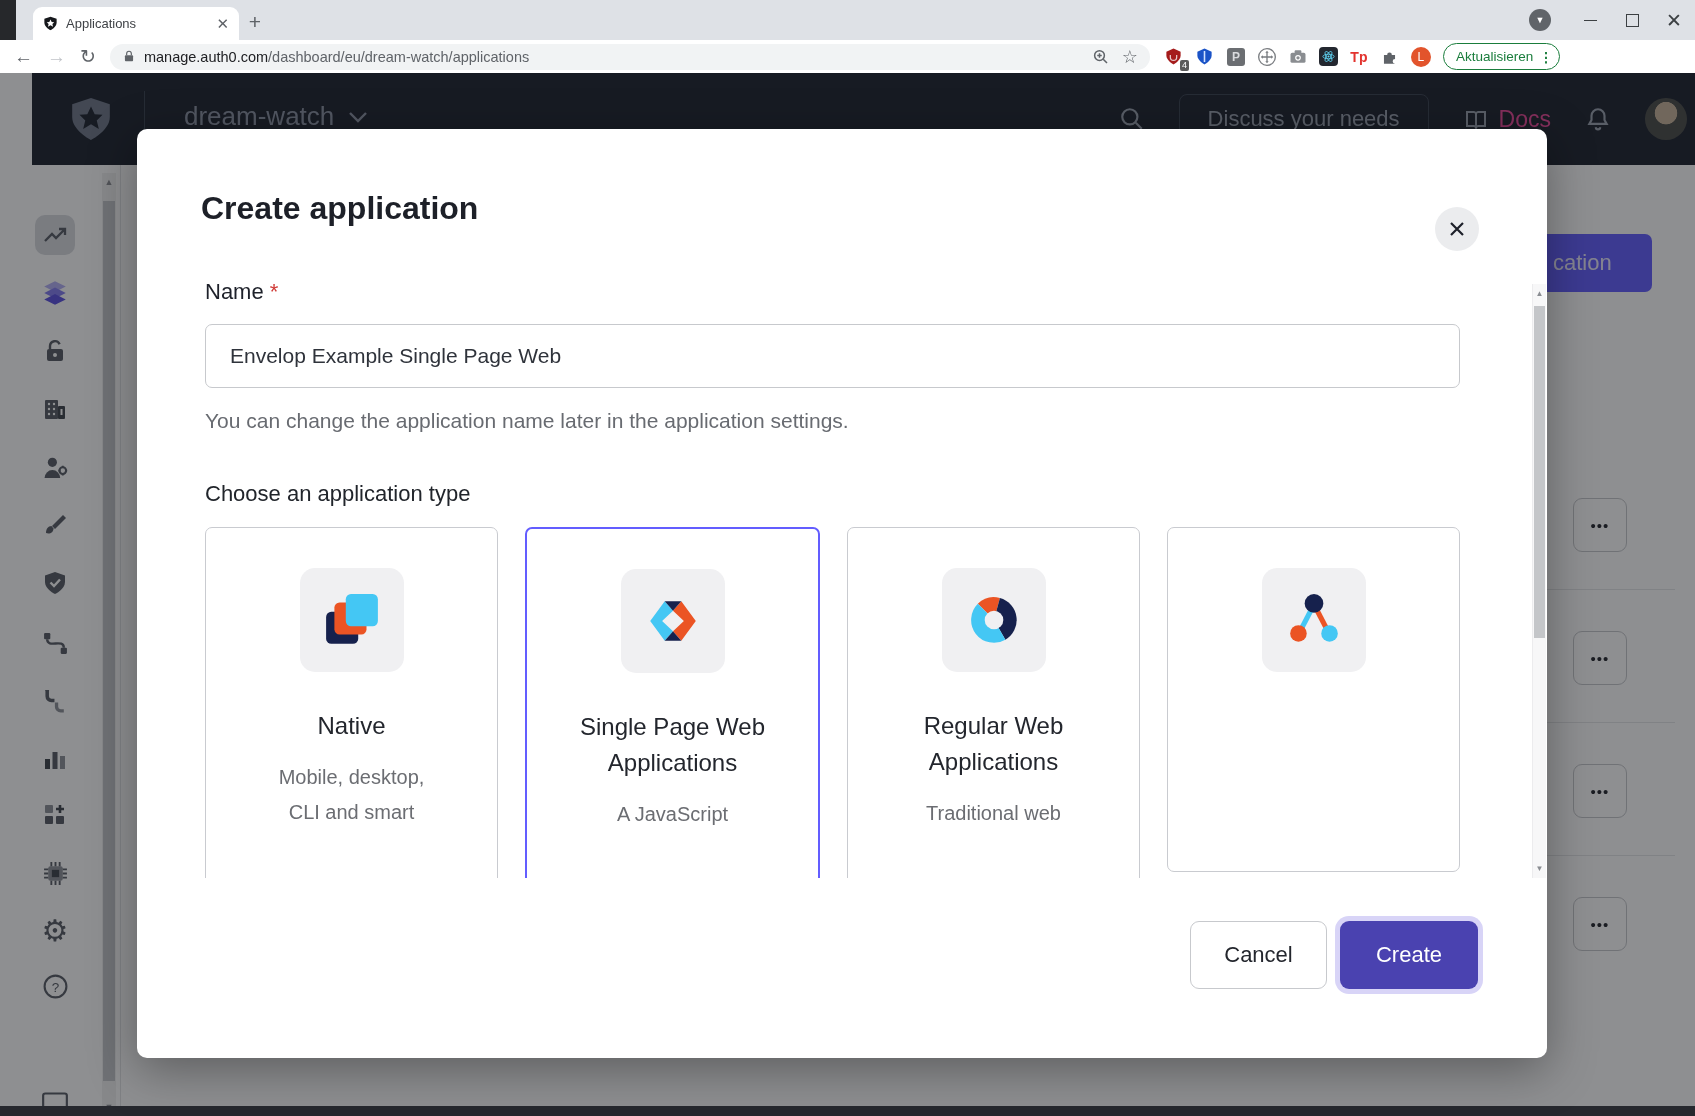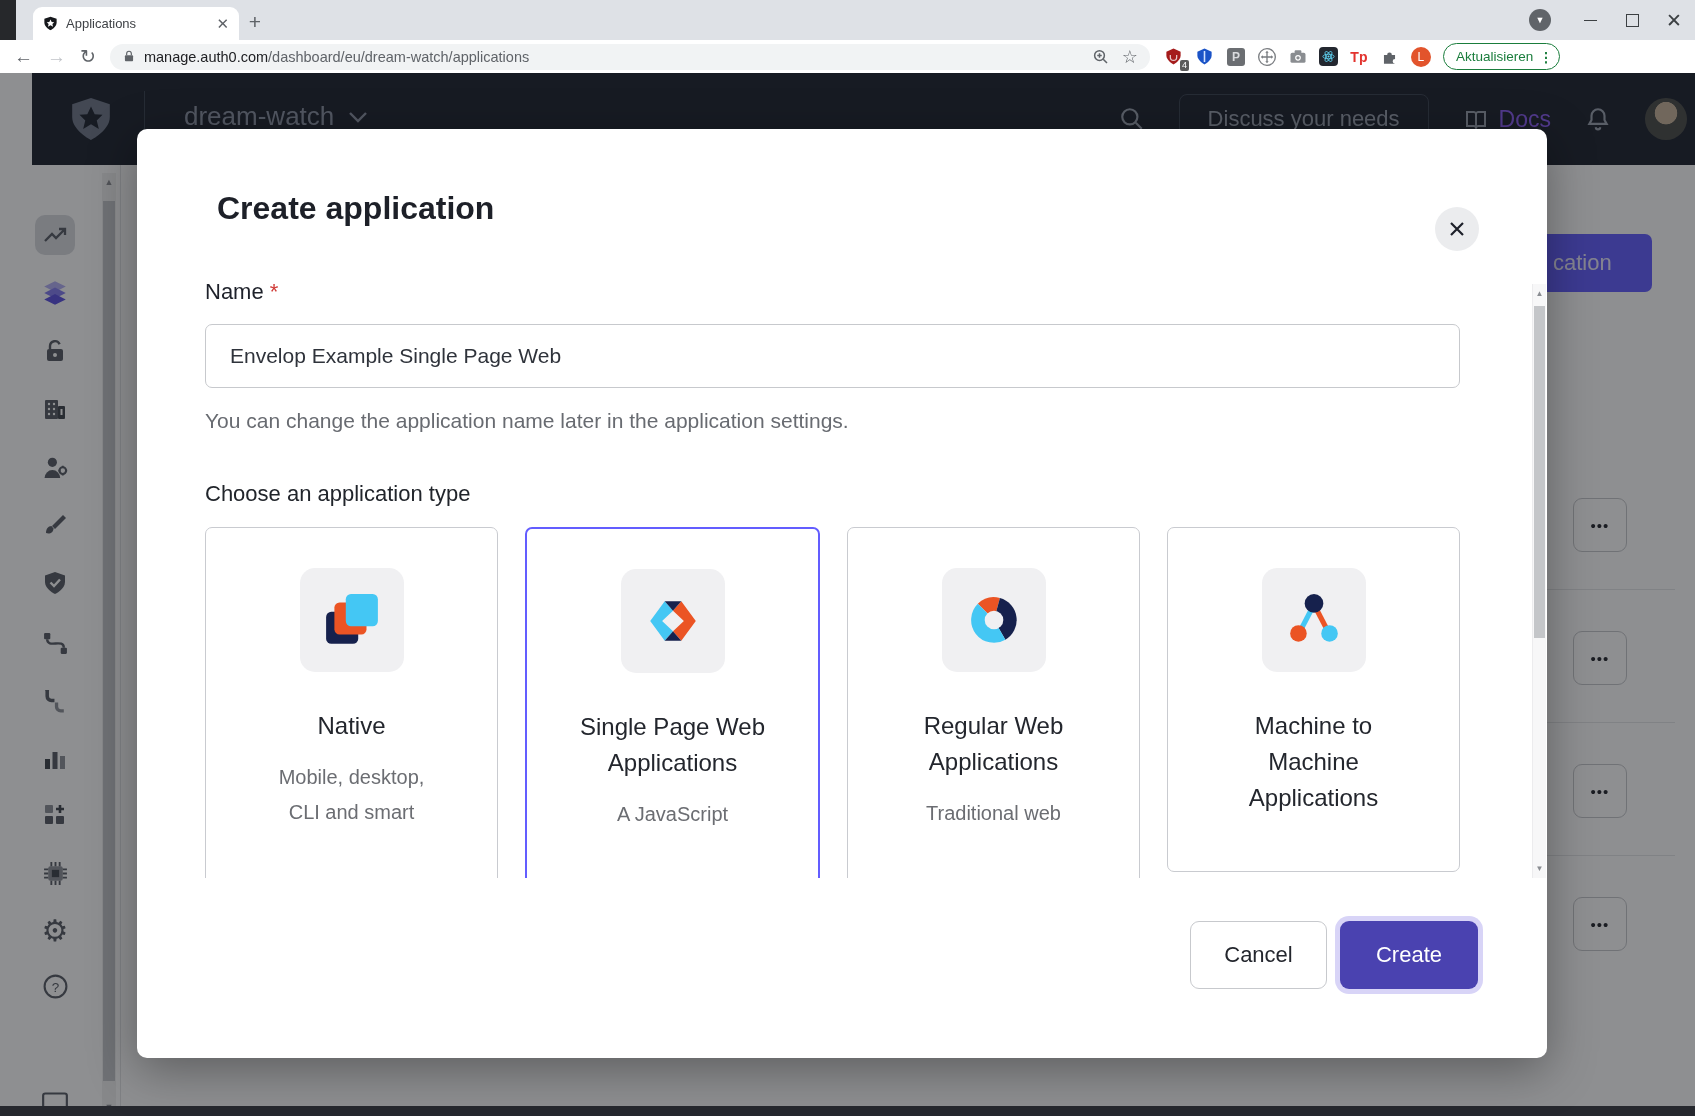--- a/index.html
+++ b/index.html
@@ -51,21 +51,21 @@
   
   .page{position:absolute;left:0;top:73px;width:1695px;height:1043px;background:#fff;overflow:hidden;}
   .app-header{position:absolute;left:0;top:0;width:1695px;height:92px;background:#1c212d;margin-left:32px;}
   .logo-wrap{position:absolute;left:36px;top:22px;}
   .hdr-divider{position:absolute;left:112px;top:18px;width:1px;height:56px;background:#39414f;}
   .tenant{position:absolute;left:152px;top:28px;display:flex;align-items:center;gap:14px;color:#8d95a5;
     font-size:26px;}
   .hdr-right{position:absolute;right:40px;top:0;height:92px;display:flex;align-items:center;gap:34px;}
   .discuss-btn{border:1px solid #39414f;border-radius:8px;height:48px;padding:0 28px;display:flex;
     align-items:center;color:#99a1ae;font-size:22px;background:transparent;}
-  .docs{display:flex;align-items:center;gap:10px;color:#8b5cf6;font-size:23px;}
+  .docs{display:flex;align-items:center;gap:10px;color:#ec4899;font-size:23px;}
   .hdr-avatar{width:42px;height:42px;border-radius:50%;
     background:radial-gradient(circle at 50% 36%, #c7b299 0 32%, #4a4c48 34% 100%);}
 
   .sidebar{position:absolute;left:0;top:92px;width:120px;height:951px;background:#fff;border-right:1px solid #e3e4e6;}
   .sb-item{position:absolute;left:35px;width:40px;height:40px;display:flex;align-items:center;justify-content:center;}
   .sb-tile{background:#d8dadf;border-radius:10px;}
   .sb-scroll{position:absolute;left:102px;top:8px;width:14px;height:943px;background:#f1f1f2;}
   .sb-thumb{position:absolute;left:1px;top:28px;width:12px;height:880px;background:#c4c6c9;}
   .sb-arrow{position:absolute;left:0;width:14px;color:#8a8d92;font-size:9px;text-align:center;}
   .create-app-btn{position:absolute;left:1420px;top:161px;width:232px;height:58px;background:#635dff;
@@ -74,21 +74,21 @@
   .row-menu{position:absolute;left:1573px;width:52px;height:52px;border:1px solid #c6c8cc;border-radius:9px;
     background:#fff;color:#23262d;font-size:15px;letter-spacing:1px;display:flex;align-items:center;justify-content:center;}
   .row-divider{position:absolute;left:160px;width:1515px;height:1px;background:#e5e6e8;}
 
   .overlay{position:absolute;inset:0;background:rgba(18,20,26,0.48);z-index:5;}
   .bottom-edge{position:absolute;left:0;top:1033px;width:1695px;height:10px;background:#26282e;z-index:6;}
 
   
   .modal{position:absolute;left:137px;top:56px;width:1410px;height:929px;background:#fff;border-radius:10px;
     box-shadow:0 12px 48px rgba(0,0,0,.35);z-index:10;}
-  .modal-title{position:absolute;left:80px;top:61px;font-size:32px;font-weight:bold;color:#1d2028;}
+  .modal-title{position:absolute;left:64px;top:61px;font-size:32px;font-weight:bold;color:#1d2028;}
   .modal-close{position:absolute;left:1298px;top:78px;width:44px;height:44px;border-radius:50%;background:#ebecee;
     display:flex;align-items:center;justify-content:center;}
   .name-label{position:absolute;left:68px;top:150px;font-size:22px;color:#1e212a;font-weight:500;}
   .req{color:#d03c38;margin-left:6px;font-weight:400;}
   .name-input{position:absolute;left:68px;top:195px;width:1255px;height:64px;border:1px solid #c7c9cd;border-radius:7px;
     box-sizing:border-box;font-family:"Liberation Sans",sans-serif;font-size:21px;color:#2f333b;padding:0 24px;outline:none;background:#fff;}
   .name-help{position:absolute;left:68px;top:280px;font-size:21px;color:#686b71;}
   .type-label{position:absolute;left:68px;top:352px;font-size:22px;color:#21252b;font-weight:500;}
   .cards{position:absolute;left:68px;top:398px;width:1255px;height:351px;overflow:hidden;display:flex;gap:27px;
     align-items:flex-start;}
@@ -434,21 +434,20 @@
         <div class="card short">
           <div class="tile">
             <svg width="58" height="58" viewBox="0 0 56 56">
               <path d="M28 13 L14 40" stroke="#44c7f4" stroke-width="5" fill="none"></path>
               <path d="M28 13 L42 40" stroke="#eb5424" stroke-width="5" fill="none"></path>
               <circle cx="28" cy="12" r="9" fill="#16214d"></circle>
               <circle cx="13" cy="41" r="8" fill="#eb5424"></circle>
               <circle cx="43" cy="41" r="8" fill="#44c7f4"></circle>
             </svg>
           </div>
-          <div class="card-title">Machine to Machine Applications</div>
           <div class="card-desc"></div>
         </div>
       </div>
 
       <div class="m-scroll">
         <div class="m-arrow" style="top:5px;">▲</div>
         <div class="m-thumb"></div>
         <div class="m-arrow" style="bottom:5px;">▼</div>
       </div>
 

